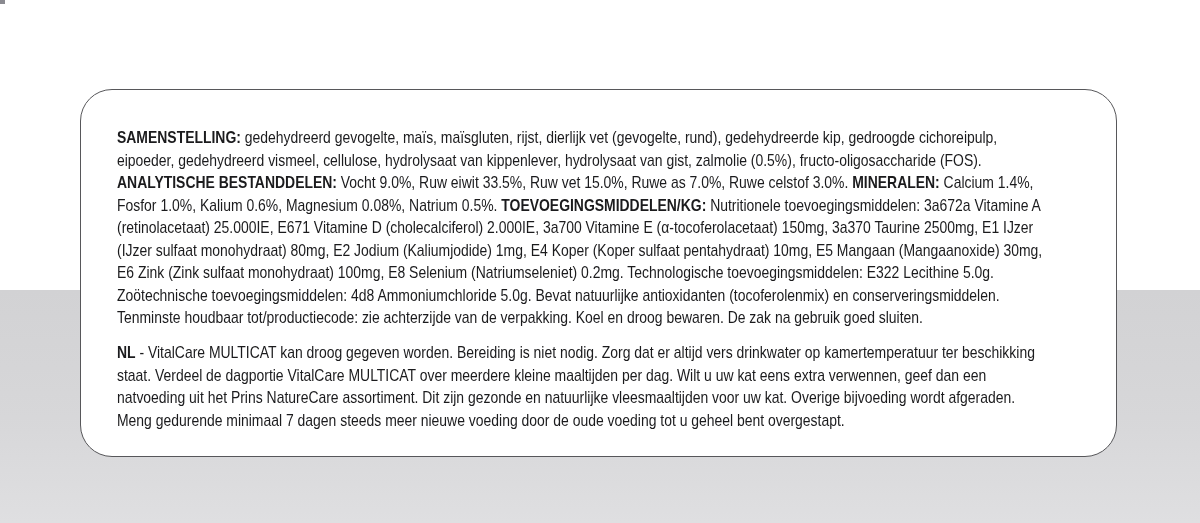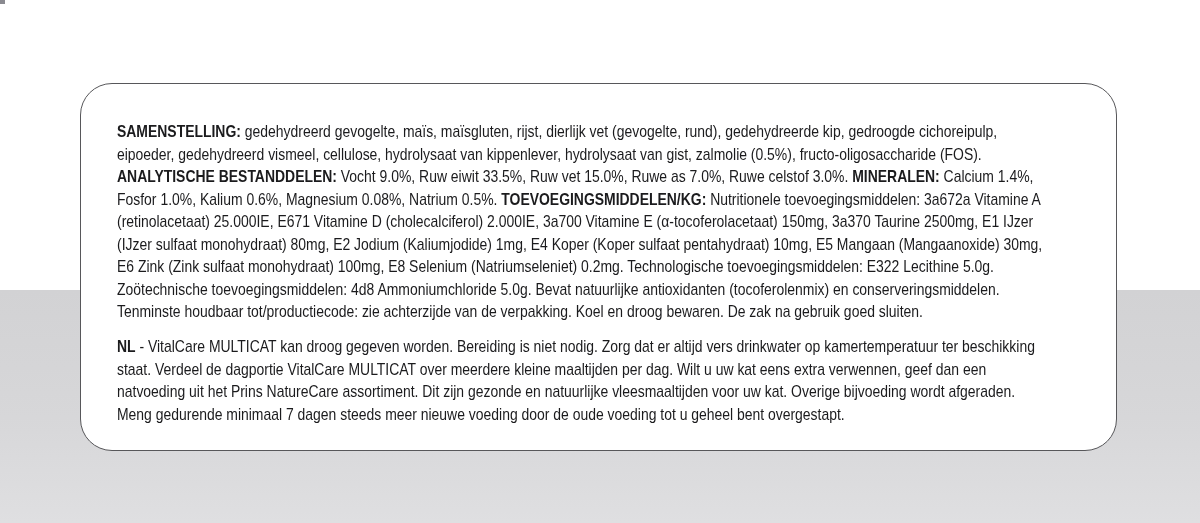--- a/index.html
+++ b/index.html
@@ -26,21 +26,21 @@
     position: absolute;
     left: 0;
     top: 0;
     width: 5px;
     height: 4px;
     background: #8a8a90;
   }
   .label-card {
     position: absolute;
     left: 80px;
-    top: 83px;
+    top: 89px;
     width: 1037px;
     height: 368px;
     background: #ffffff;
     border: 1.5px solid #57575a;
     border-radius: 32px;
     box-sizing: border-box;
     padding-left: 12px;
   }
   .label-text {
     position: absolute;

